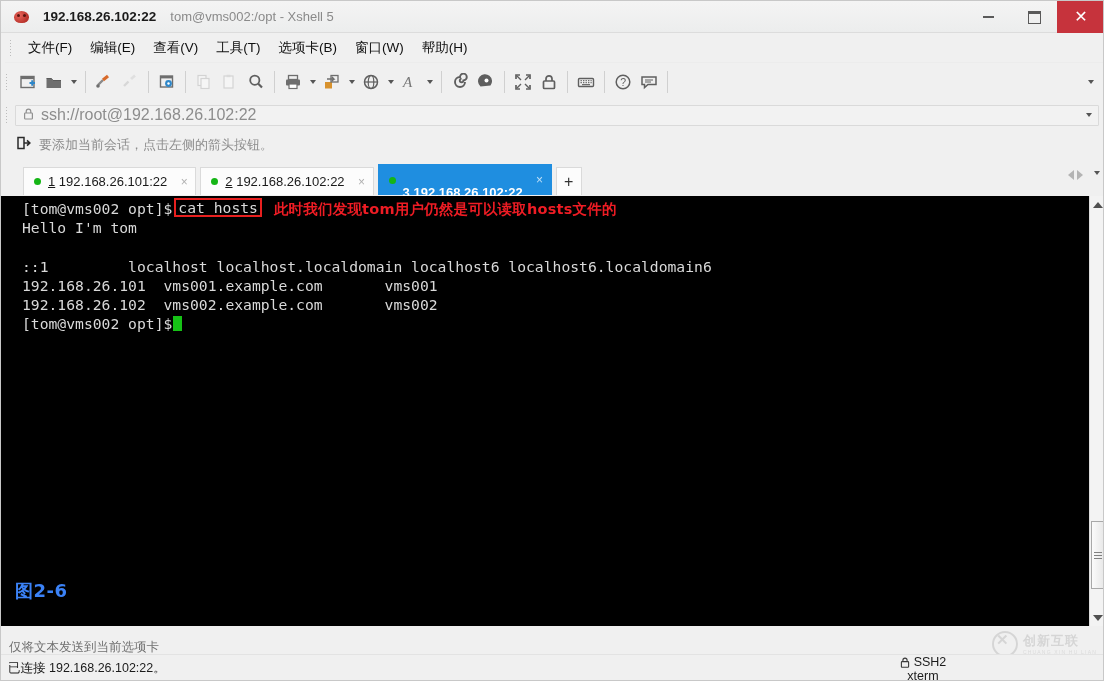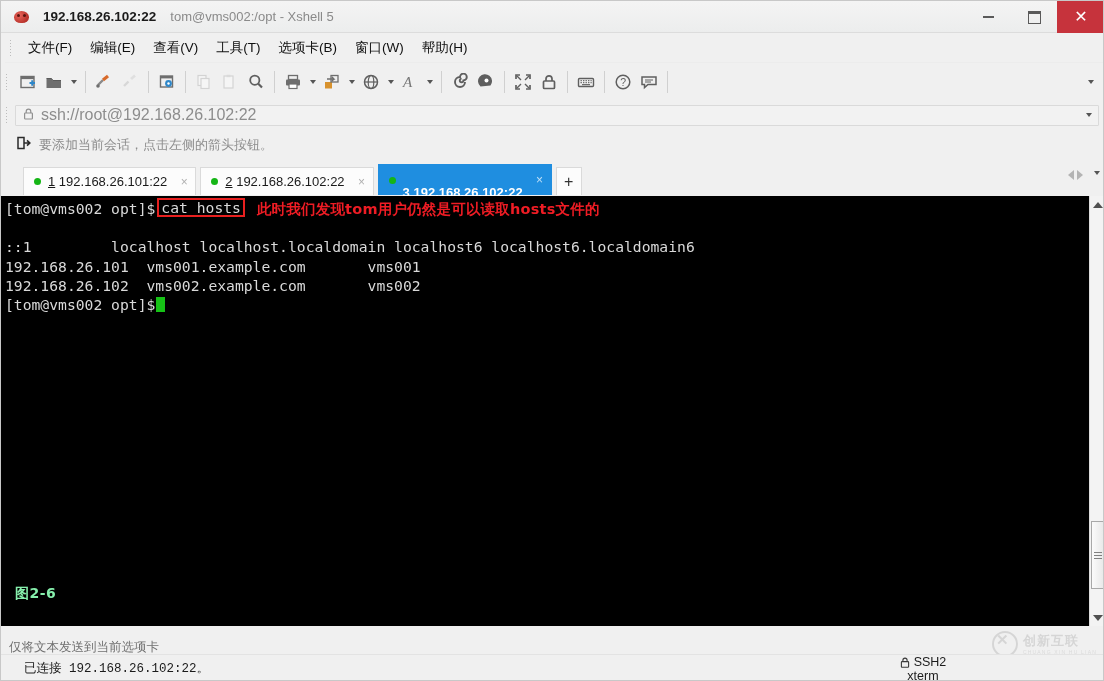--- a/index.html
+++ b/index.html
@@ -288,20 +288,21 @@
     padding: 3px 0 0 4px;
     box-sizing: border-box;
   }
   .tline {
     font-family: "DejaVu Sans Mono", "Liberation Mono", monospace;
     font-size: 14.7px;
     line-height: 19.2px;
     color: #d9d9d9;
     white-space: pre;
     height: 19.2px;
+    margin-left: 17px;
   }
   .tline.empty { color: transparent; }
   .cmdbox {
     display: inline-block;
     border: 2px solid #e8201f;
     padding: 0 2px;
     margin-left: 2px;
     line-height: 15px;
     position: relative;
     top: -1px;
@@ -317,23 +318,23 @@
   .cursor {
     display: inline-block;
     width: 9px; height: 15px;
     background: #16c216;
     vertical-align: -2px;
     margin-left: 1px;
   }
   .fig-caption {
     position: absolute;
     left: 14px; bottom: 23px;
-    color: #86efac;
+    color: #3b82f6;
     font-family: "DejaVu Sans", "Liberation Sans", sans-serif;
-    font-size: 14px;
+    font-size: 18px;
     font-weight: bold;
     letter-spacing: 0.5px;
   }
 
   
   .vscroll {
     position: absolute;
     right: 0; top: 0;
     width: 16px; height: 430px;
     background: #f3f3f3;
@@ -430,25 +431,24 @@
   .statusbar {
     position: absolute;
     left: 0; top: 653px;
     width: 1104px; height: 27px;
     background: #f0f0f0;
     box-sizing: border-box;
     border-top: 1px solid #e3e3e3;
   }
   .sb-left {
     position: absolute;
-    left: 23px; top: 5px;
+    left: 7px; top: 5px;
     font-size: 12.5px;
     color: #1b1b1b;
     white-space: nowrap;
-    font-family: Liberation Mono, monospace;
   }
   .sb-right {
     position: absolute;
     right: 155px; top: 0;
     height: 27px;
     display: flex;
     align-items: center;
     flex-direction: column;
   }
   .sb-cell {
@@ -726,20 +726,21 @@
       <div class="tri-r"></div>
     </div>
     <div class="tab-dd">
       <div class="caret-tri"></div>
     </div>
   </div>
 
   <div class="term-wrap">
     <div class="term">
       <div class="tline"><span>[tom@vms002 opt]$</span><span class="cmdbox">cat hosts</span><span class="annot">此时我们发现tom用户仍然是可以读取hosts文件的</span></div>
+      <div class="tline">Hello I'm tom</div>
       <div class="tline empty">&nbsp;</div>
       <div class="tline">::1         localhost localhost.localdomain localhost6 localhost6.localdomain6</div>
       <div class="tline">192.168.26.101  vms001.example.com       vms001</div>
       <div class="tline">192.168.26.102  vms002.example.com       vms002</div>
       <div class="tline"><span>[tom@vms002 opt]$</span><span class="cursor"></span></div>
       <div class="fig-caption">图2-6</div>
     </div>
 
     <div class="vscroll">
       <div class="sb-btn sb-up">

